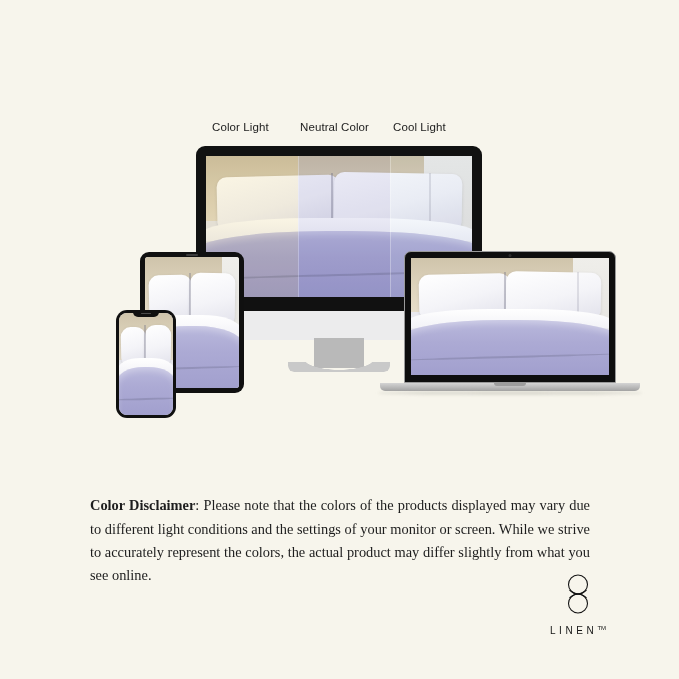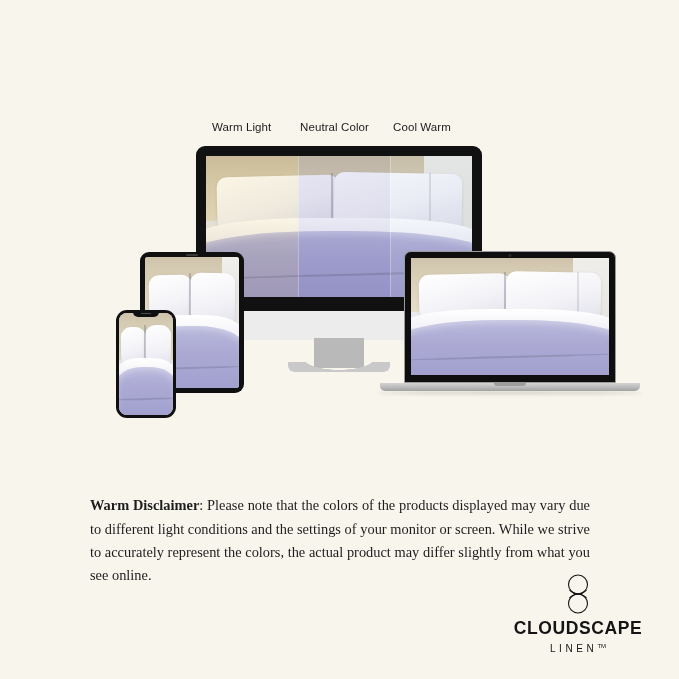--- a/index.html
+++ b/index.html
@@ -382,23 +382,23 @@
     vertical-align: super;
     letter-spacing: 0;
   }
 </style>
 </head>
 <body>
 
 <div class="stage">
 
   <div class="light-labels">
-    <span class="light-label ll-0">Warm Light</span>
+    <span class="light-label ll-0">Color Light</span>
     <span class="light-label ll-1">Neutral Color</span>
-    <span class="light-label ll-2">Cool Warm</span>
+    <span class="light-label ll-2">Cool Light</span>
   </div>
 
   <div class="monitor">
     <div class="monitor-screen">
       <div class="scene">
         <div class="headboard"></div>
         <div class="wall-right"></div>
         <div class="pillow-a"></div>
         <div class="pillow-b"></div>
         <div class="seam seam-1"></div>
@@ -468,26 +468,25 @@
         <div class="pillow-b"></div>
         <div class="seam seam-1"></div>
         <div class="sheet"></div>
         <div class="duvet">
           <div class="duvet-fold"></div>
         </div>
       </div>
     </div>
   </div>
 
-  <p class="disclaimer"><b>Warm Disclaimer</b><span>: </span><span>Please note that the colors of the products displayed may vary due to different light conditions and the settings of your monitor or screen. While we strive to accurately represent the colors, the actual product may differ slightly from what you see online.</span></p>
+  <p class="disclaimer"><b>Color Disclaimer</b><span>: </span><span>Please note that the colors of the products displayed may vary due to different light conditions and the settings of your monitor or screen. While we strive to accurately represent the colors, the actual product may differ slightly from what you see online.</span></p>
 
   <div class="brand">
     <svg class="brand-mark" width="34" height="42" viewBox="0 0 34 42">
       <circle cx="17" cy="11.5" r="9.5" fill="none" stroke="#141414" stroke-width="1.1"></circle>
       <circle cx="17" cy="30.5" r="9.5" fill="none" stroke="#141414" stroke-width="1.1"></circle>
       <path d="M8.5 17 Q17 25 25.5 17" fill="none" stroke="#141414" stroke-width="1.1"></path>
       <path d="M8.5 25 Q17 17 25.5 25" fill="none" stroke="#141414" stroke-width="1.1"></path>
     </svg>
-    <div class="brand-name">CLOUDSCAPE</div>
     <div class="brand-sub"><span>LINEN</span><span class="brand-tm">TM</span></div>
   </div>
 
 </div>
 
 </body></html>

